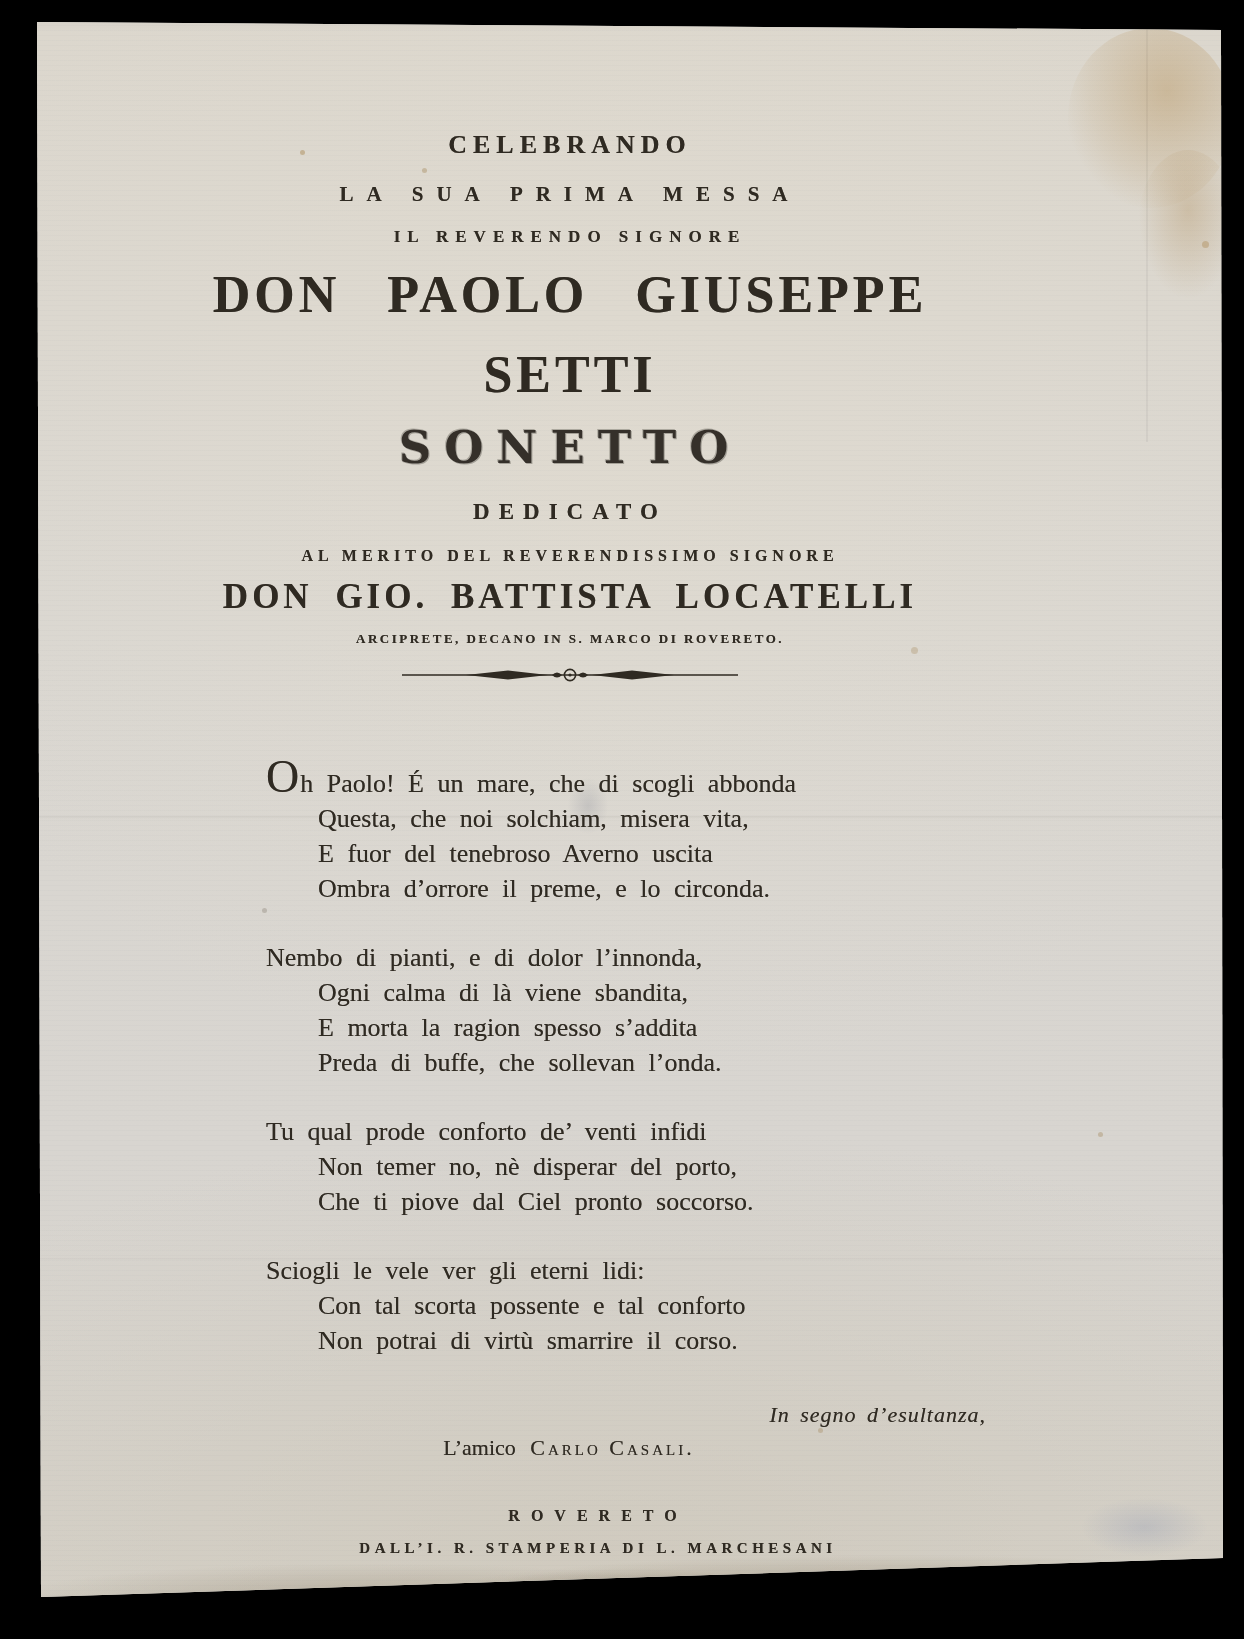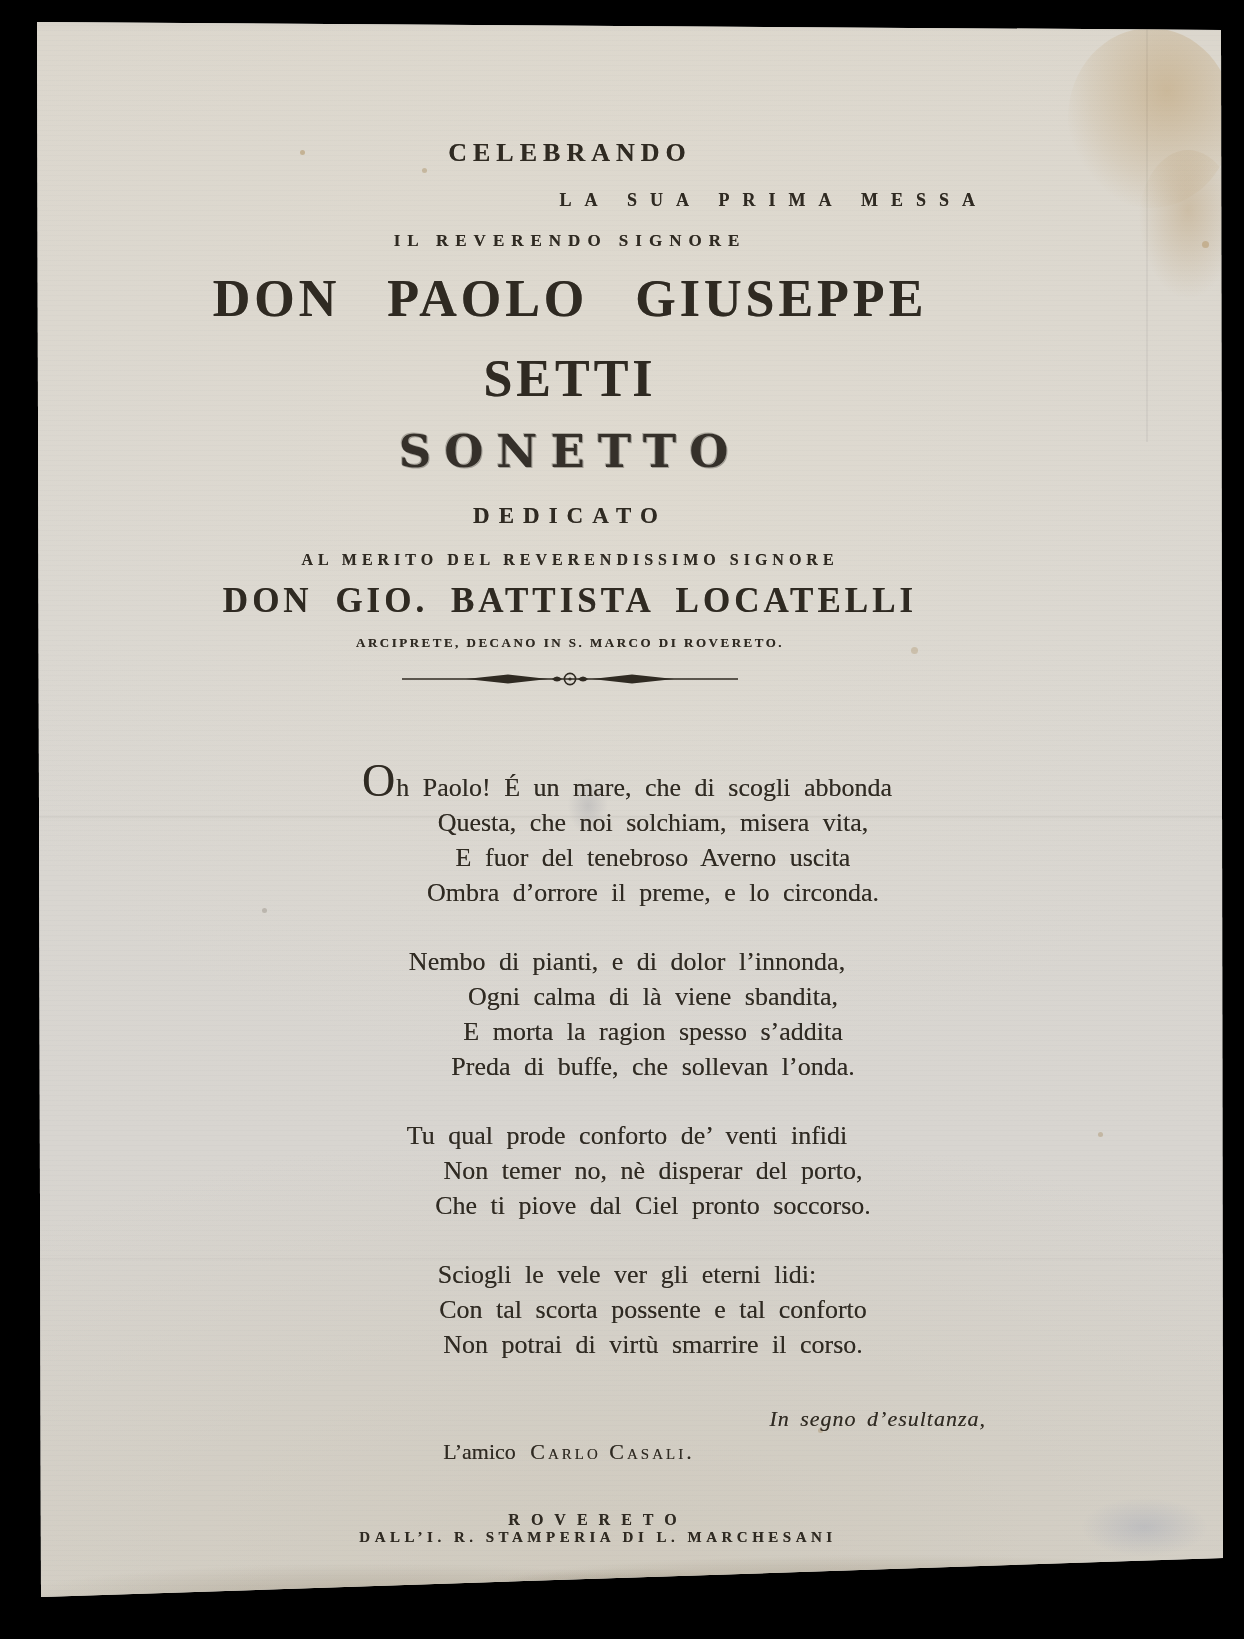--- a/index.html
+++ b/index.html
@@ -58,67 +58,67 @@
     background: rgba(160,122,62,.40);
     box-shadow: 122px 18px 0 0 rgba(150,115,60,.32),
                 612px 498px 0 1px rgba(150,115,60,.25),
                 798px 982px 0 0 rgba(150,115,60,.3),
                 -38px 758px 0 0 rgba(120,110,95,.3),
                 518px 1278px 0 0 rgba(150,115,60,.28),
                 903px 92px 0 1px rgba(165,125,65,.35); }
 
   
   .content {
-    position: absolute; left: 152px; top: 16px; width: 836px;
+    position: absolute; left: 152px; top: 8px; width: 836px;
     text-align: center;
     color: #2f2a22;
     text-shadow: 0 0 0.6px rgba(47,42,34,0.55);
   }
   .occ1 { margin-top: 122px; font-size: 26px; letter-spacing: 6px;  font-weight: 600; }
-  .occ2 { margin-top: 22px;  font-size: 18px; letter-spacing: 13px; font-weight: 600; text-align: right; }
+  .occ2 { margin-top: 22px;  font-size: 21px; letter-spacing: 13px; font-weight: 600; }
   .occ3 { margin-top: 20px;  font-size: 17px; letter-spacing: 7px;  font-weight: 600; }
   .celebrant {
     margin: 8px 0 0 0; font-size: 52px; line-height: 80px;
     letter-spacing: 4px; word-spacing: 30px; font-weight: 600;
   }
   .sonetto {
     margin-top: 6px; font-size: 45px; line-height: 54px;
     font-family: "DejaVu Serif", serif; font-weight: 700; letter-spacing: 13px;
     color: #35302a;
     text-shadow: 0 0 1px rgba(216,213,207,.9), 1px 1px 0 rgba(47,42,34,.35), -1px -1px 0 rgba(47,42,34,.3);
   }
   .dedicato  { margin-top: 24px; font-size: 23px; letter-spacing: 9px; font-weight: 600; }
   .merit     { margin-top: 22px; font-size: 16px; letter-spacing: 5px; font-weight: 600; }
   .dedicatee { margin-top: 10px; font-size: 35px; line-height: 44px; letter-spacing: 4px; word-spacing: 10px; font-weight: 600; }
   .role      { margin-top: 12px; font-size: 13px; letter-spacing: 2.5px; font-weight: 600; }
   .divider   { margin-top: 18px; height: 20px; }
   .divider svg { display: inline-block; }
 
   .poem {
     margin: 80px 0 0 114px;
-    text-align: center;
+    text-align: left;
     font-size: 26px; line-height: 35px;
     word-spacing: 7px;
   }
   .stanza { margin: 0 0 34px 0; }
   .verse-line.indent { margin-left: 52px; }
   .verse-line.lead::first-letter {
     font-size: 46px; line-height: 24px; font-weight: 500; padding-right: 1px;
   }
 
   .signature { margin-top: 44px; text-align: right; padding-right: 2px; }
   .motto { font-style: italic; font-size: 22px; letter-spacing: 1px; word-spacing: 4px; }
   .author-line { margin-top: 7px; font-size: 22px; text-align: center; }
   .author-line .smallcaps {
     font-variant: small-caps; letter-spacing: 3px; margin-left: 9px;
   }
 
   .imprint { margin-top: 46px; margin-left: 56px; }
   .imprint .place   { font-size: 16px; letter-spacing: 11px; font-weight: 600; }
-  .imprint .printer { font-size: 15px; letter-spacing: 4.5px; font-weight: 600; }
+  .imprint .printer { margin-top: 15px; font-size: 15px; letter-spacing: 4.5px; font-weight: 600; }
   .imprint .year    { margin-top: 31px; font-size: 23px; letter-spacing: 7px; font-weight: 600; }
 </style>
 </head>
 <body>
 
 <div class="page">
   <div class="paper">
     <div class="texture"></div>
     <div class="edge-shade"></div>
     <div class="stain stain-tr-1"></div>

